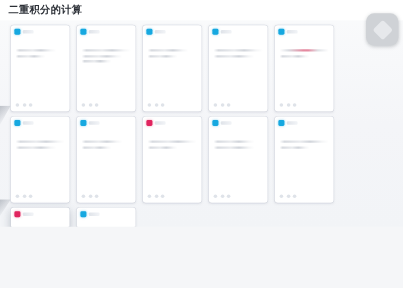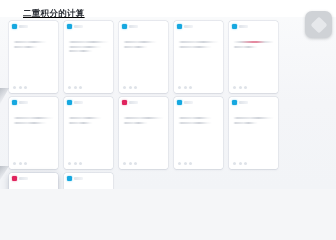--- a/index.html
+++ b/index.html
@@ -16,23 +16,22 @@
     background:linear-gradient(180deg,#fafbfc 0%,#f4f5f8 55%,#f2f4f7 100%);
   }
 
   
   .header {
     position:absolute;
     left:0; top:0;
     width:336px; height:17px;
     background:#ffffff;
     display:flex;
-    align-items:flex-end;
-    padding-left:23px;
-    text-decoration:underline;
+    align-items:center;
+    padding-left:7px;
   }
   .page-title {
     font-size:8.5px;
     font-weight:700;
     color:#2b2f36;
     letter-spacing:.3px;
     line-height:1;
     white-space:nowrap;
   }
 

